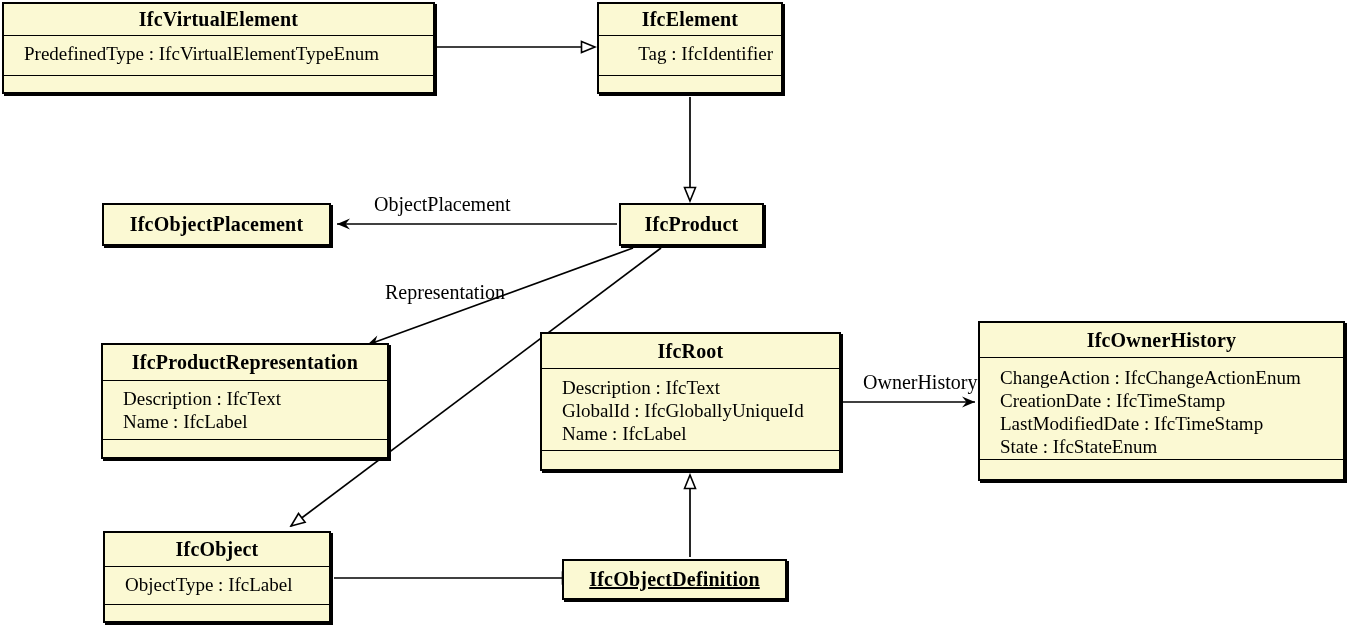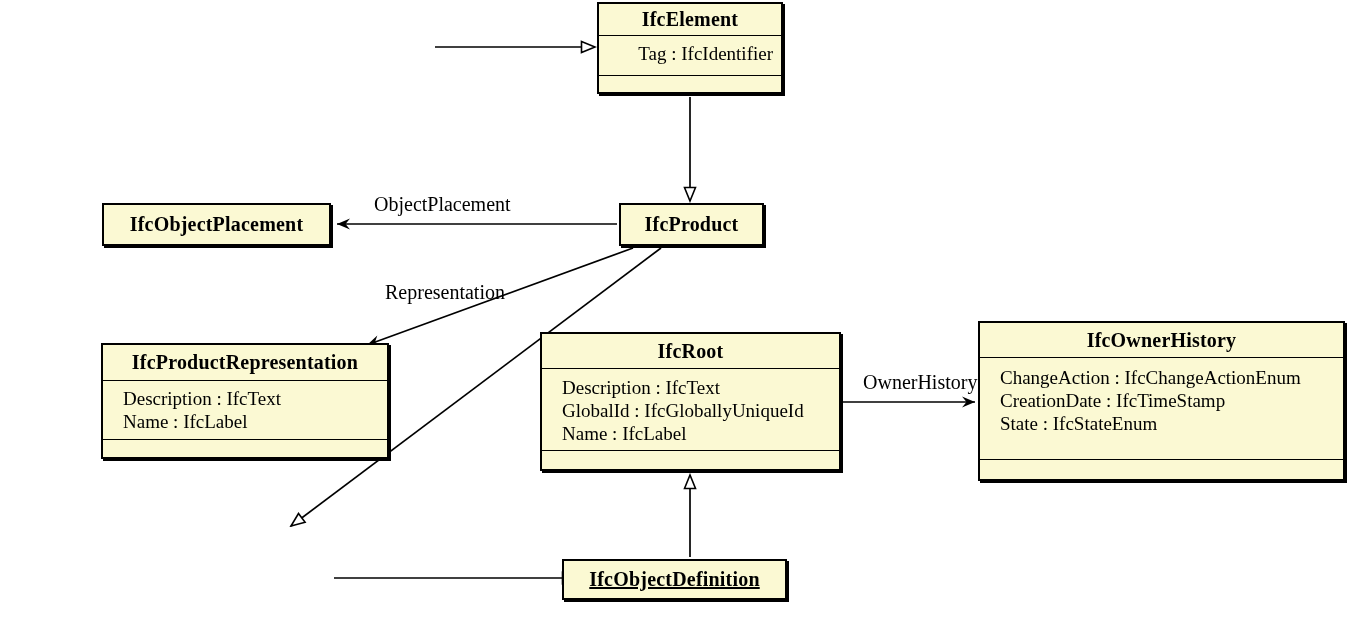--- a/index.html
+++ b/index.html
@@ -90,20 +90,27 @@
 
     <line x1="690" y1="557" x2="690" y2="475" stroke="#000" stroke-width="1.7" marker-end="url(#tri)"></line>
 
     <line x1="843" y1="402" x2="975" y2="402" stroke="#000" stroke-width="1.7" marker-end="url(#stick)"></line>
   </svg>
 
   <div class="edge-label" style="left:374px; top:193px;">ObjectPlacement</div>
   <div class="edge-label" style="left:385px; top:281px;">Representation</div>
   <div class="edge-label" style="left:863px; top:371px;">OwnerHistory</div>
 
+  <div class="uml-class" style="left:2px; top:2px; width:433px; height:92px;">
+    <div class="uml-title" style="height:31px;">IfcVirtualElement</div>
+    <div class="uml-attrs" style="height:40px;">
+      <div>PredefinedType : IfcVirtualElementTypeEnum</div>
+    </div>
+    <div class="uml-empty" style="height:17px;"></div>
+  </div>
 
   <div class="uml-class" style="left:597px; top:2px; width:186px; height:92px;text-align:right;">
     <div class="uml-title" style="height:31px;">IfcElement</div>
     <div class="uml-attrs" style="height:40px;">
       <div>Tag : IfcIdentifier</div>
     </div>
     <div class="uml-empty" style="height:17px;"></div>
   </div>
 
   <div class="uml-class single" style="left:102px; top:203px; width:229px; height:43px;">
@@ -131,23 +138,31 @@
       <div>Name : IfcLabel</div>
     </div>
     <div class="uml-empty" style="height:19px;"></div>
   </div>
 
   <div class="uml-class" style="left:978px; top:321px; width:367px; height:160px;">
     <div class="uml-title" style="height:34px;">IfcOwnerHistory</div>
     <div class="uml-attrs" style="height:102px; padding-top:8px;">
       <div>ChangeAction : IfcChangeActionEnum</div>
       <div>CreationDate : IfcTimeStamp</div>
+      <div>LastModifiedDate : IfcTimeStamp</div>
       <div>State : IfcStateEnum</div>
     </div>
     <div class="uml-empty" style="height:20px;"></div>
   </div>
 
+  <div class="uml-class" style="left:103px; top:531px; width:228px; height:92px;">
+    <div class="uml-title" style="height:33px;">IfcObject</div>
+    <div class="uml-attrs" style="height:38px;">
+      <div>ObjectType : IfcLabel</div>
+    </div>
+    <div class="uml-empty" style="height:17px;"></div>
+  </div>
 
   <div class="uml-class single" style="left:562px; top:559px; width:225px; height:41px;text-decoration:underline;">
     <div class="uml-title">IfcObjectDefinition</div>
   </div>
 
 </div>
 
 </body></html>

